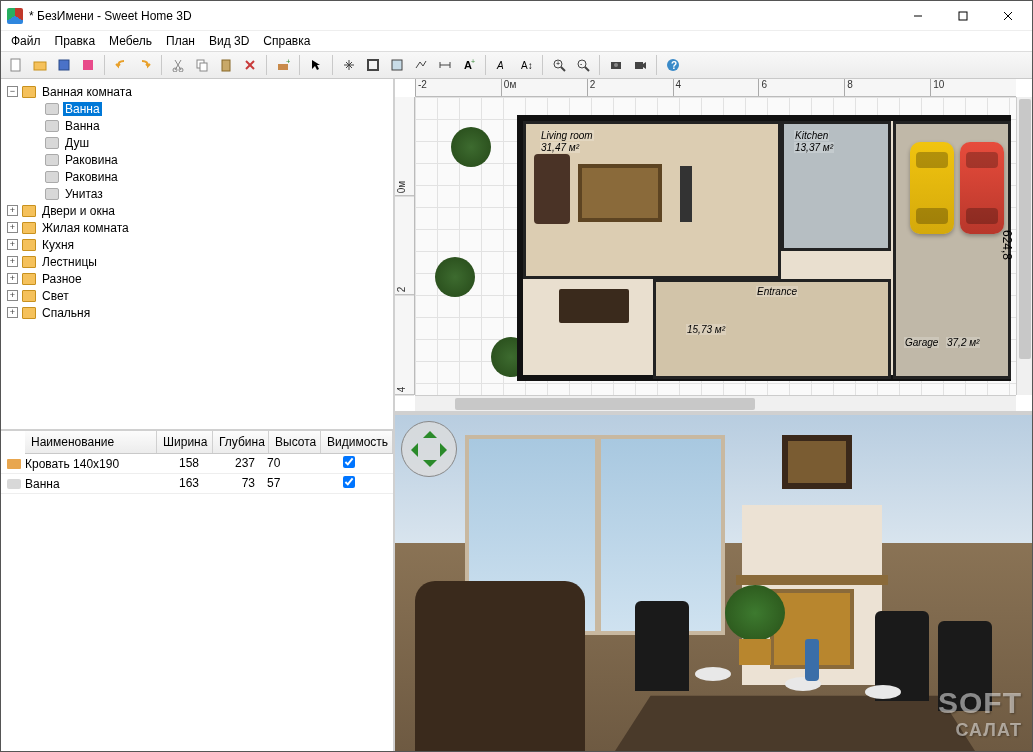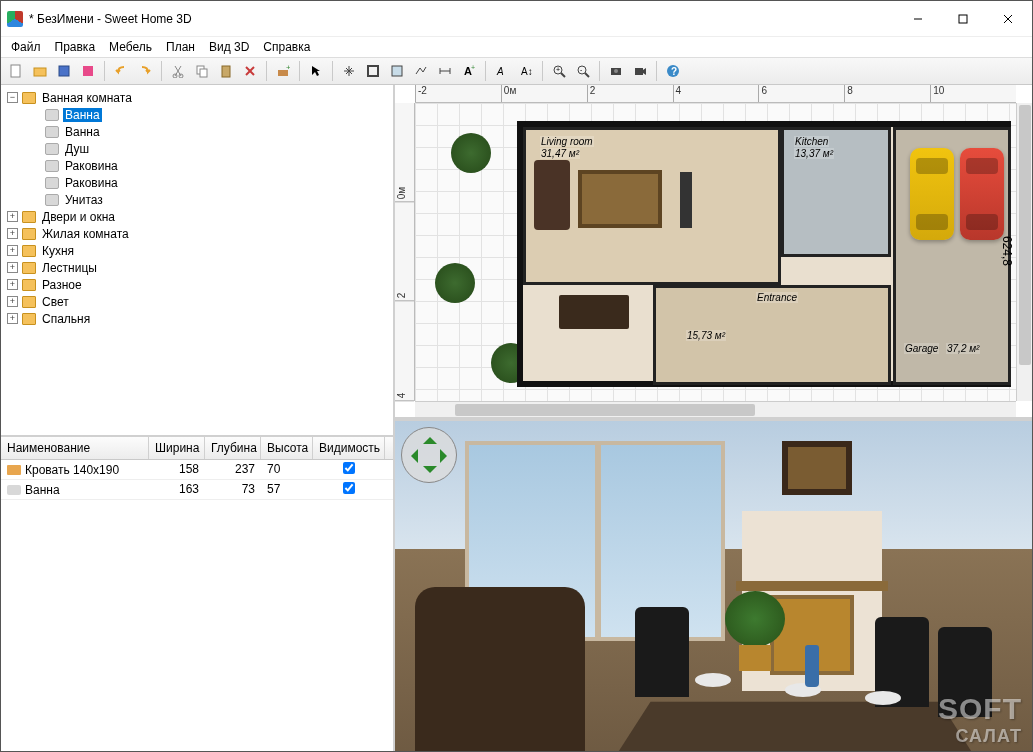--- a/index.html
+++ b/index.html
@@ -6,21 +6,21 @@
 body {
   font-family: "Segoe UI", Tahoma, sans-serif;
   font-size: 12px;
   background: #fff;
   width: 1033px;
   height: 752px;
   overflow: hidden;
   border: 1px solid #555;
 }
 .titlebar {
-  height: 36px;
+  height: 30px;
   background: #fff;
   display: flex;
   align-items: center;
   padding: 0 2px 0 6px;
   border-bottom: 1px solid #eee;
 }
 .titlebar .appicon {
   width: 16px; height: 16px;
   background: conic-gradient(#c0392b 0 120deg, #2e86de 120deg 240deg, #27ae60 240deg 360deg);
   border-radius: 2px;
@@ -104,20 +104,21 @@
 .proppane {
   height: 320px;
   display: flex;
   flex-direction: column;
 }
 .phead {
   display: flex;
   background: linear-gradient(#fcfcfc, #ececec);
   border-bottom: 1px solid #c9c9c9;
   font-size: 12px;
+  margin-left: 24px;
 }
 .phead .pcol {
   padding: 4px 6px;
   border-right: 1px solid #d0d0d0;
 }
 .prow { display: flex; border-bottom: 1px solid #eee; }
 .prow .pcol { padding: 2px 6px; }
 .pcol.name { width: 148px; display: flex; align-items: center; }
 .pcol.num { width: 56px; text-align: right; }
 .pcol.h { width: 52px; text-align: left; }

